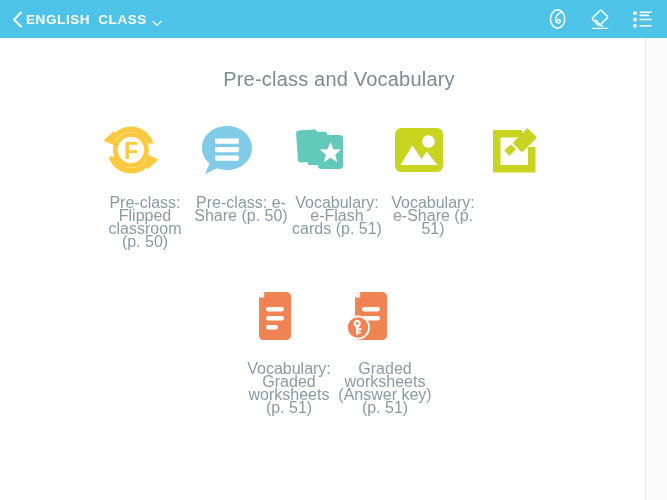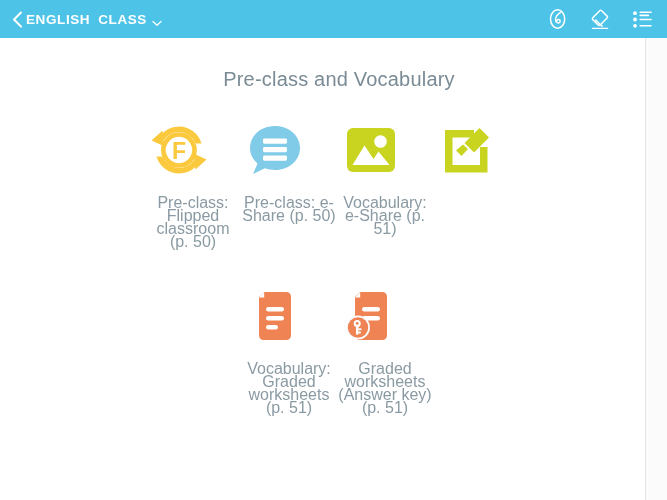--- a/index.html
+++ b/index.html
@@ -204,20 +204,33 @@
             <g fill="#ffffff">
               <rect x="21" y="21.5" width="24" height="5.2" rx="1.4"></rect>
               <rect x="21" y="30.0" width="24" height="5.2" rx="1.4"></rect>
               <rect x="21" y="38.5" width="24" height="5.2" rx="1.4"></rect>
             </g>
           </svg>
         </div>
         <div class="tile-label">Pre-class: e-Share (p. 50)</div>
       </div>
 
+      <div class="tile">
+        <div class="tile-icon">
+          <svg width="66" height="66" viewBox="0 0 66 66">
+            <g fill="#63c9bb">
+              <rect x="7" y="13" width="21" height="32" rx="3" transform="rotate(-4 17.5 29)"></rect>
+              <rect x="17" y="15" width="21" height="33" rx="3" transform="rotate(-2 27.5 31)"></rect>
+            </g>
+            <rect x="28" y="18" width="25" height="34" rx="3.5" fill="#63c9bb"></rect>
+            <polygon fill="#ffffff" points="40.5,25 43.4,32.2 51.1,32.6 45.2,37.5 47.1,45 40.5,40.8 33.9,45 35.8,37.5 29.9,32.6 37.6,32.2"></polygon>
+          </svg>
+        </div>
+        <div class="tile-label">Vocabulary: e-Flash cards (p. 51)</div>
+      </div>
 
       <div class="tile">
         <div class="tile-icon">
           <svg width="66" height="66" viewBox="0 0 66 66">
             <rect x="9" y="11" width="48" height="44" rx="6" fill="#c8d420"></rect>
             <circle cx="42.5" cy="24.5" r="6.3" fill="#ffffff"></circle>
             <path d="M14.5 48 L26.5 28.5 L35.5 42 L40.5 34.5 L51.5 48 Z" fill="#ffffff"></path>
           </svg>
         </div>
         <div class="tile-label">Vocabulary: e-Share (p. 51)</div>

